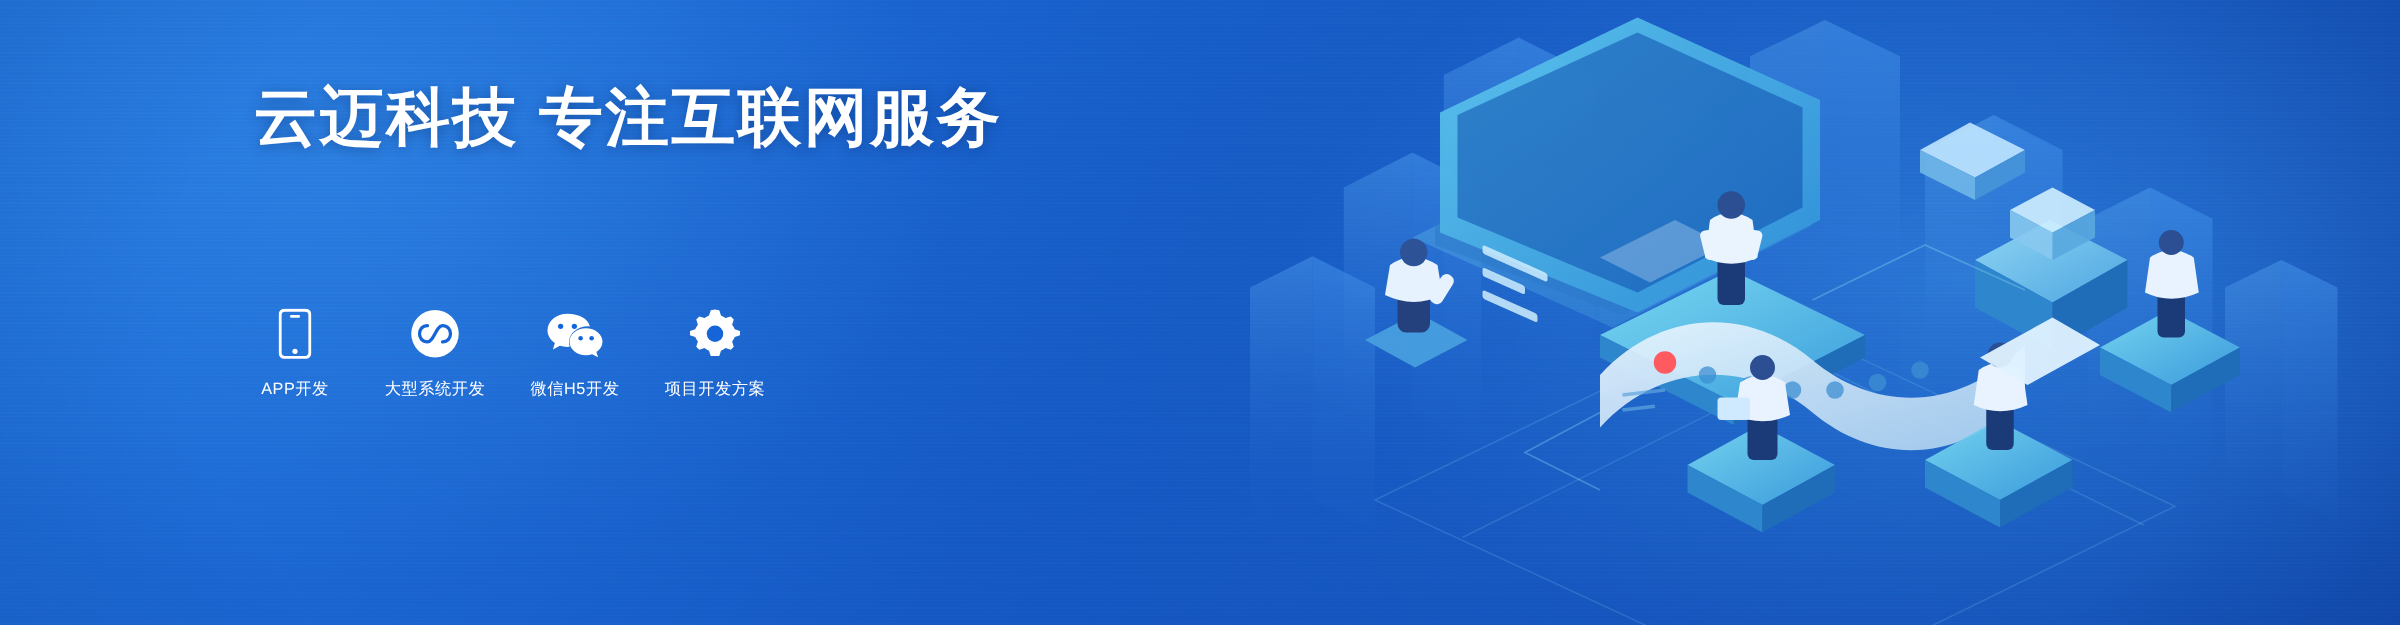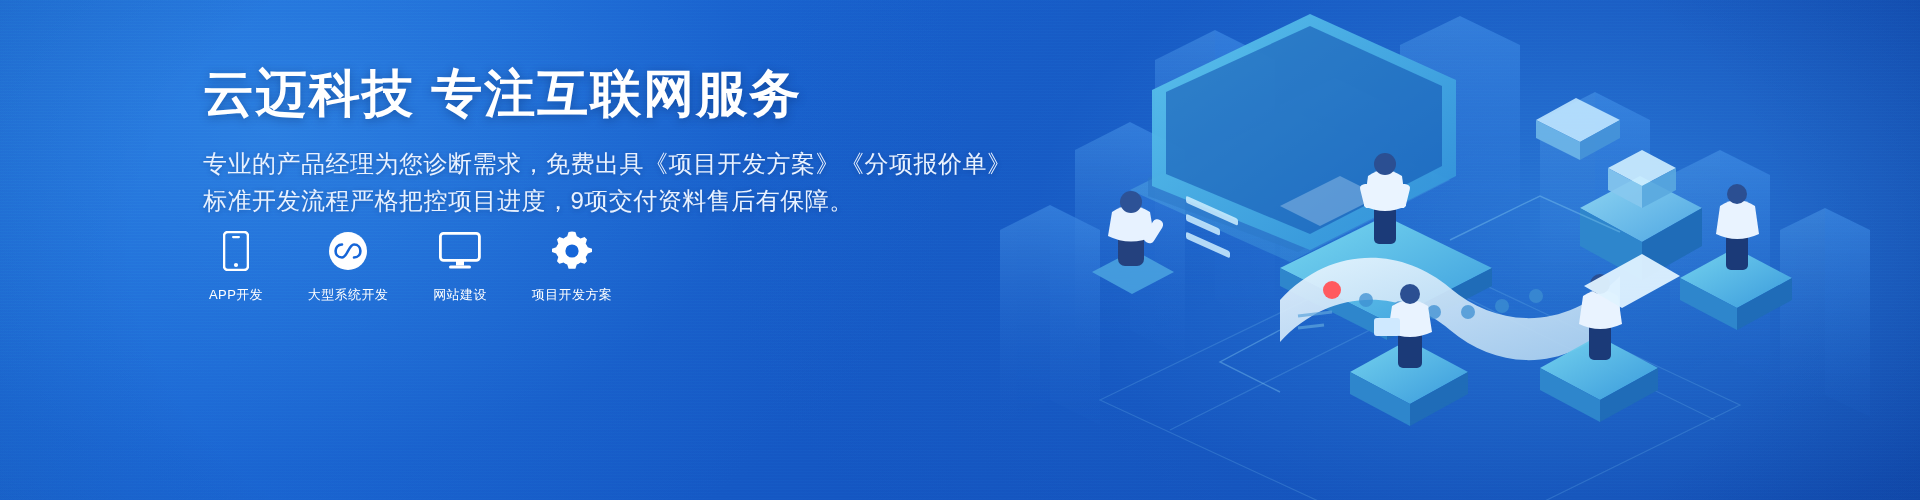--- a/index.html
+++ b/index.html
@@ -62,21 +62,21 @@
     color:#e9f2ff;
     letter-spacing:.5px;
     white-space:nowrap;
     font-weight:400;
   }
   .desc div { text-shadow:0 1px 5px rgba(3,32,88,.30); }
 
   
   .services {
     position:absolute;
-    left:200px; top:230px;
+    left:200px; top:246px;
     display:flex;
     align-items:flex-start;
     gap:40px;
     z-index:8;
   }
   .service {
     width:72px;
     display:flex;
     flex-direction:column;
     align-items:center;
@@ -287,24 +287,20 @@
         <path d="M300 330 L240 362 L300 392"></path>
       </g>
     </svg>
   </div>
 
   <div class="scanlines"></div>
   <div class="vignette"></div>
 
   <div class="copy">
     <div class="headline">云迈科技 专注互联网服务</div>
-    <div class="desc">
-      <div>专业的产品经理为您诊断需求，免费出具《项目开发方案》《分项报价单》</div>
-      <div>标准开发流程严格把控项目进度，9项交付资料售后有保障。</div>
-    </div>
   </div>
 
   <div class="services">
 
     <div class="service">
       <span class="glyph">
         <svg width="26" height="40" viewBox="0 0 26 40">
           <rect x="1" y="1" width="24" height="38" rx="4" fill="none" stroke="#ffffff" stroke-width="2.6"></rect>
           <rect x="9" y="5" width="8" height="2.2" rx="1.1" fill="#ffffff"></rect>
           <circle cx="13" cy="34" r="2.1" fill="#ffffff"></circle>
@@ -316,31 +312,34 @@
     <div class="service">
       <span class="glyph">
         <svg width="40" height="40" viewBox="0 0 40 40">
           <circle cx="20" cy="20" r="19" fill="#ffffff"></circle>
           <path d="M14 13.5 c-4.2 0 -6.4 3.2 -6.4 6.5 c0 3.3 2.2 6.5 6.4 6.5 c5.2 0 6.8 -13 12 -13 c4.2 0 6.4 3.2 6.4 6.5 c0 3.3 -2.2 6.5 -6.4 6.5" fill="none" stroke="#1565d8" stroke-width="2.6" stroke-linecap="round"></path>
         </svg>
       </span>
       <span class="label">大型系统开发</span>
     </div>
 
-
     <div class="service">
       <span class="glyph">
-        <svg width="42" height="38" viewBox="0 0 42 38">
-          <rect x="1.4" y="1.4" width="39" height="27" rx="3.2" fill="none" stroke="#ffffff" stroke-width="2.8"></rect>
-          <rect x="17" y="28.5" width="8" height="5" fill="#ffffff"></rect>
-          <rect x="10" y="33.5" width="22" height="3" rx="1.5" fill="#ffffff"></rect>
+        <svg width="46" height="40" viewBox="0 0 46 40">
+          <path d="M17 4 C8.2 4 1 9.9 1 17.2 c0 4.1 2.3 7.8 5.9 10.2 l-1.6 5.1 l5.6 -2.9 c1.9 .6 3.9 .9 6.1 .9 c.6 0 1.2 0 1.8 -.1 c-.4 -1.2 -.6 -2.4 -.6 -3.7 c0 -7 6.8 -12.7 15.2 -12.7 c.5 0 1 0 1.5 .1 C33.6 8 26.1 4 17 4 Z" fill="#ffffff"></path>
+          <circle cx="11.5" cy="14" r="2.1" fill="#1565d8"></circle>
+          <circle cx="22.5" cy="14" r="2.1" fill="#1565d8"></circle>
+          <path d="M45 26.3 c0 -6 -5.9 -10.8 -13.2 -10.8 c-7.3 0 -13.2 4.8 -13.2 10.8 c0 6 5.9 10.8 13.2 10.8 c1.7 0 3.4 -.3 4.9 -.8 l4.8 2.5 l-1.4 -4.3 C43.1 32.5 45 29.6 45 26.3 Z" fill="#ffffff"></path>
+          <circle cx="27.5" cy="23.6" r="1.8" fill="#1565d8"></circle>
+          <circle cx="36.3" cy="23.6" r="1.8" fill="#1565d8"></circle>
         </svg>
       </span>
-      <span class="label">网站建设</span>
+      <span class="label">微信H5开发</span>
     </div>
+
 
     <div class="service">
       <span class="glyph">
         <svg width="42" height="42" viewBox="0 0 42 42">
           <path d="M21 1.5 l3.4 .6 l1.4 4.2 a15 15 0 0 1 3.6 2.1 l4.2 -1.3 l2.4 2.4 l-1.3 4.2 a15 15 0 0 1 2.1 3.6 l4.2 1.4 l0 3.4 l-4.2 1.4 a15 15 0 0 1 -2.1 3.6 l1.3 4.2 l-2.4 2.4 l-4.2 -1.3 a15 15 0 0 1 -3.6 2.1 l-1.4 4.2 l-3.4 0 l-3.4 0 l-1.4 -4.2 a15 15 0 0 1 -3.6 -2.1 l-4.2 1.3 l-2.4 -2.4 l1.3 -4.2 a15 15 0 0 1 -2.1 -3.6 l-4.2 -1.4 l0 -3.4 l4.2 -1.4 a15 15 0 0 1 2.1 -3.6 l-1.3 -4.2 l2.4 -2.4 l4.2 1.3 a15 15 0 0 1 3.6 -2.1 l1.4 -4.2 Z" fill="#ffffff"></path>
           <circle cx="21" cy="21" r="6.6" fill="#1565d8"></circle>
         </svg>
       </span>
       <span class="label">项目开发方案</span>
     </div>

